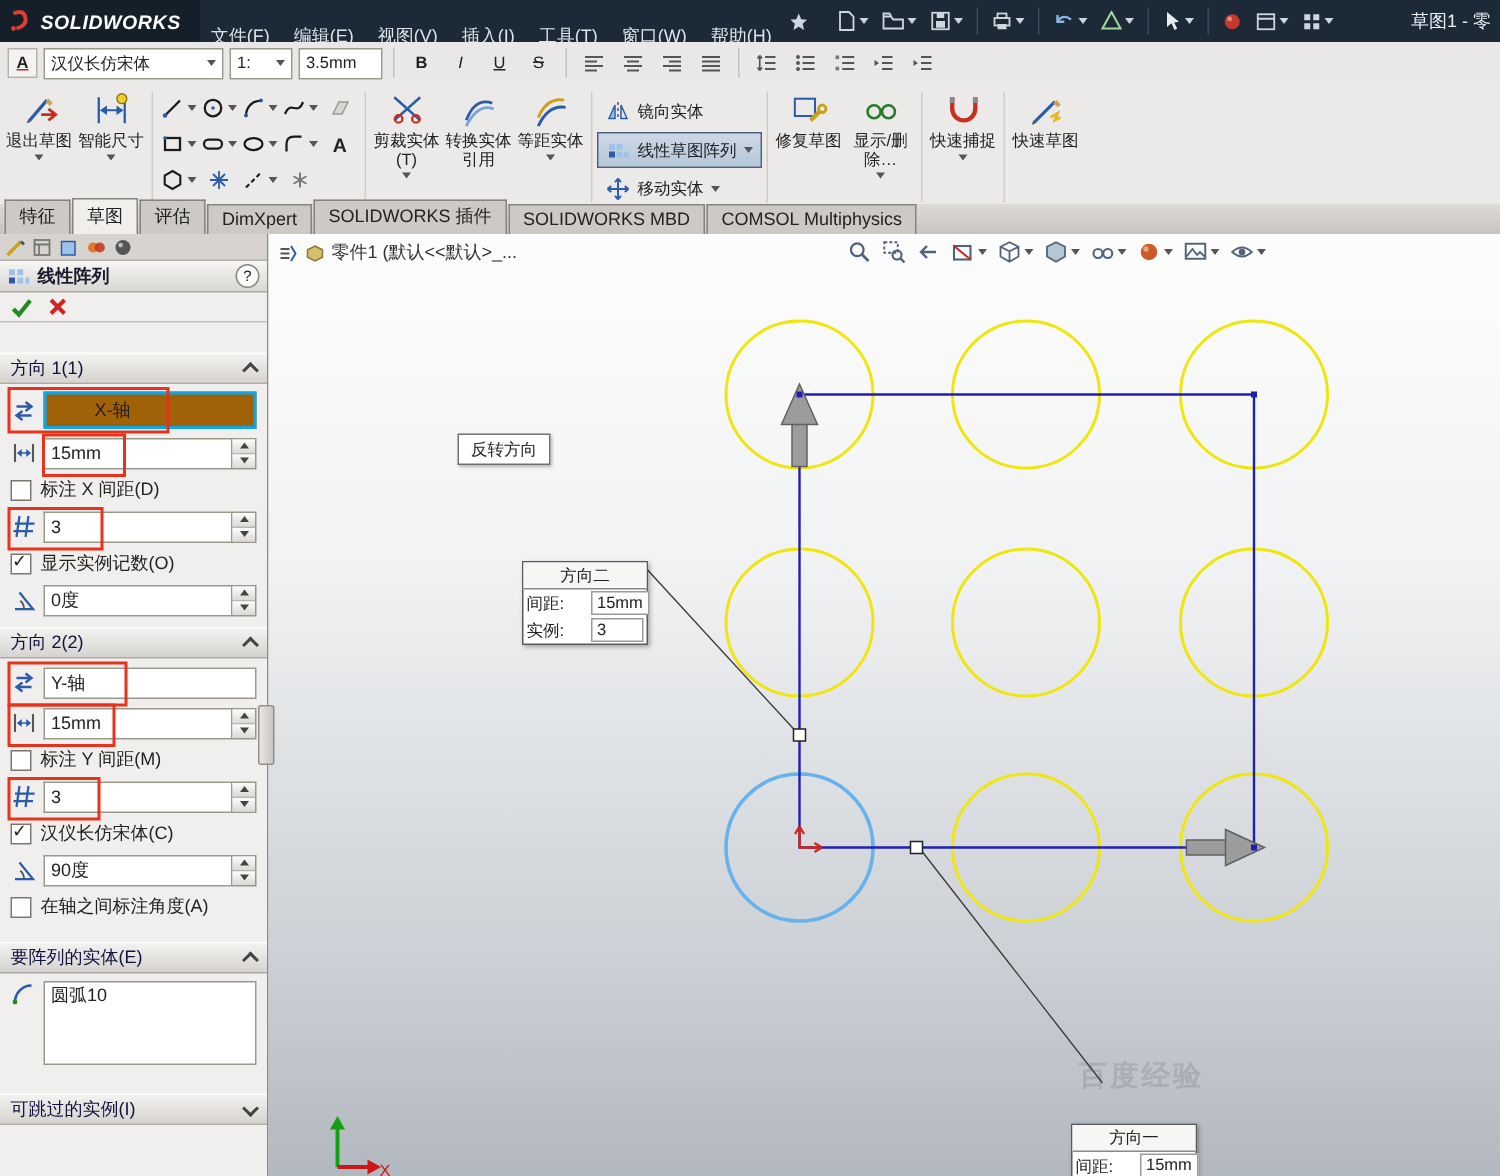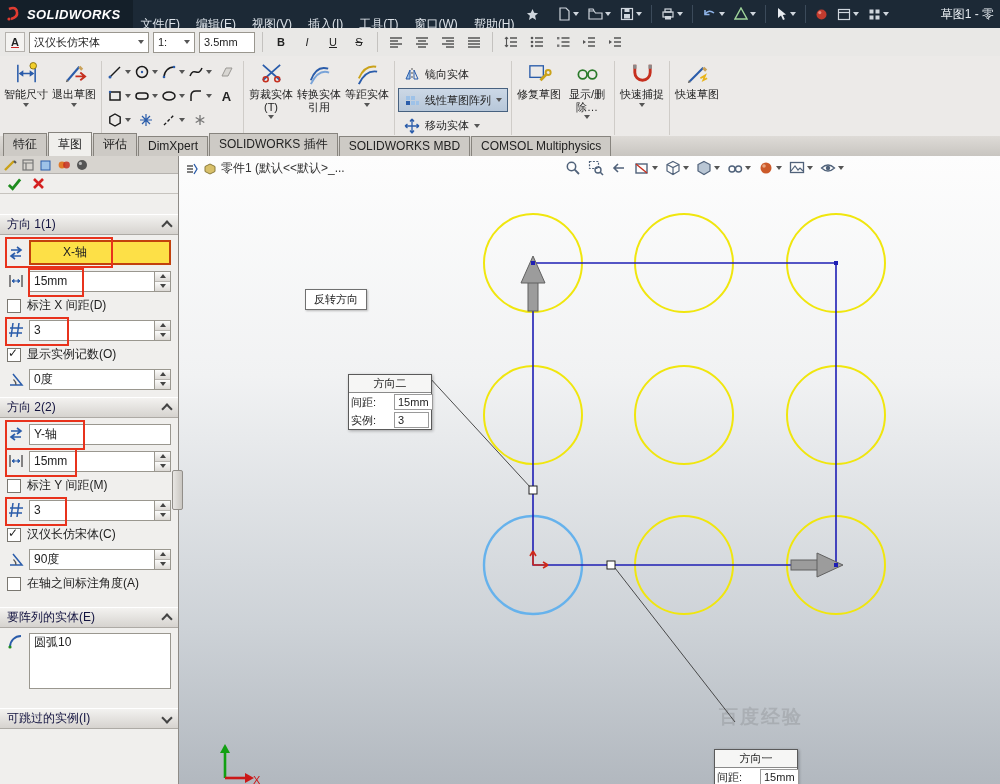--- a/index.html
+++ b/index.html
@@ -46,21 +46,21 @@
   .pm-title{font-weight:bold;color:#1a1a2e;}
   .help-btn{margin-left:auto;width:14px;height:14px;border:1px solid #8a877f;border-radius:50%;display:flex;align-items:center;justify-content:center;font-size:10px;background:#fdfdfc;}
   .pm-ok{height:19px;display:flex;align-items:center;gap:10px;padding:0 7px;border-bottom:1px solid #c6c3be;flex:none;}
   .sec-h{height:19px;display:flex;align-items:center;padding:0 7px;background:linear-gradient(#f3f2f0,#d6d3cf);border-top:1px solid #fff;border-bottom:1px solid #adaaa5;color:#12123f;flex:none;gap:36px;}
   .chev{margin-left:auto;width:6px;height:6px;border-top:2px solid #444;border-right:2px solid #444;transform:rotate(-45deg);margin-top:3px;}
   .chev.down{transform:rotate(135deg);margin-top:-2px;}
   .sec-b{padding:5px 7px 7px;display:flex;flex-direction:column;gap:5px;}
   .prow{display:flex;align-items:center;gap:4px;position:relative;min-height:22px;}
   .picon{width:18px;height:18px;flex:none;}
   .pin{flex:1;height:19px;background:#fff;border:1px solid #9a978f;display:flex;align-items:center;padding:0 4px;overflow:hidden;white-space:nowrap;}
-  .pin.sel{background:#fde047;border:2px solid #c2410c;height:21px;padding-left:32px;}
+  .pin.sel{background:#a16207;border:2px solid #0ea5e9;height:21px;padding-left:32px;}
   .spin{display:flex;flex:1;align-items:stretch;height:21px;}
   .spin .pin{border-right:none;height:auto;}
   .spinbtns{width:15px;display:flex;flex-direction:column;border:1px solid #9a978f;flex:none;}
   .spinbtns i{flex:1;display:flex;align-items:center;justify-content:center;background:linear-gradient(#fcfcfb,#dcd9d5);}
   .spinbtns i:first-child{border-bottom:1px solid #b8b5b0;}
   .sup{width:0;height:0;border-left:3px solid transparent;border-right:3px solid transparent;border-bottom:4px solid #444;}
   .sdn{width:0;height:0;border-left:3px solid transparent;border-right:3px solid transparent;border-top:4px solid #444;}
   .chk{display:flex;align-items:center;gap:6px;min-height:15px;}
   .box{width:12px;height:12px;background:#fff;border:1px solid #7a7770;position:relative;flex:none;}
   .box.checked::after{content:"✓";position:absolute;left:0;top:-3px;font-size:12px;font-weight:bold;color:#222;}
@@ -255,35 +255,35 @@
       <svg width="14" height="12" viewBox="0 0 14 12">
         <path d="M6 2 h7 M6 6 h7 M6 10 h7" stroke="#555" stroke-width="1.4"></path>
         <path d="M1 4 L4 6 L1 8 Z" fill="#555"></path>
       </svg>
     </span>
 </div>
 
 <div class="ribbon">
   <div class="bigbtn">
     <svg class="bicon" viewBox="0 0 26 26">
-        <path d="M4 4 v18 M22 4 v18" stroke="#2a5caa" stroke-width="1.6"></path>
-        <path d="M6 13 h14 M6 13 l3 -2 v4 z M20 13 l-3 -2 v4 z" stroke="#2a5caa" stroke-width="1.4" fill="#2a5caa"></path>
-        <circle cx="20" cy="5" r="3.4" fill="#f2cf2a" stroke="#8a7414"></circle>
-      </svg>
-    <span>智能尺寸</span>
-    <i class="car-d"></i>
-  </div>
-  <div class="bigbtn">
-    <svg class="bicon" viewBox="0 0 26 26">
         <path d="M6 20 L18 6" stroke="#2a5caa" stroke-width="2.2"></path>
         <path d="M18 6 l3 3" stroke="#caa25a" stroke-width="3"></path>
         <path d="M4 22 l3 -1 -2 -2 z" fill="#555"></path>
         <path d="M14 16 h9 M19 12 l5 4 -5 4" stroke="#c62f1e" stroke-width="2" fill="none"></path>
       </svg>
     <span>退出草图</span>
+    <i class="car-d"></i>
+  </div>
+  <div class="bigbtn">
+    <svg class="bicon" viewBox="0 0 26 26">
+        <path d="M4 4 v18 M22 4 v18" stroke="#2a5caa" stroke-width="1.6"></path>
+        <path d="M6 13 h14 M6 13 l3 -2 v4 z M20 13 l-3 -2 v4 z" stroke="#2a5caa" stroke-width="1.4" fill="#2a5caa"></path>
+        <circle cx="20" cy="5" r="3.4" fill="#f2cf2a" stroke="#8a7414"></circle>
+      </svg>
+    <span>智能尺寸</span>
     <i class="car-d"></i>
   </div>
   <div class="vsep"></div>
   <div class="toolcol">
     <div class="toolrow">
       <span class="cell">
           <svg width="16" height="16" viewBox="0 0 16 16">
             <line x1="3" y1="13" x2="13" y2="3" stroke="#1a1a1a" stroke-width="1.5"></line>
             <circle cx="3" cy="13" r="1.5" fill="#2a5caa"></circle>
           </svg>
@@ -489,20 +489,31 @@
       </svg>
     <svg width="14" height="14" viewBox="0 0 14 14">
         <circle cx="5" cy="7" r="3.4" fill="#e07a2a"></circle>
         <circle cx="9.5" cy="7" r="3.4" fill="#c62f1e" opacity=".85"></circle>
       </svg>
     <svg width="14" height="14" viewBox="0 0 14 14">
         <circle cx="7" cy="7" r="5" fill="#555"></circle>
         <circle cx="5.4" cy="5.4" r="1.6" fill="#bbb"></circle>
       </svg>
   </div>
+  <div class="pm-header">
+    <svg width="15" height="15" viewBox="0 0 15 15">
+        <rect x="1" y="8" width="4" height="4" fill="#2a5caa"></rect>
+        <rect x="6.5" y="8" width="4" height="4" fill="#9ec2e8"></rect>
+        <rect x="1" y="2.5" width="4" height="4" fill="#9ec2e8"></rect>
+        <rect x="6.5" y="2.5" width="4" height="4" fill="#9ec2e8"></rect>
+        <rect x="12" y="8" width="2.5" height="4" fill="#9ec2e8"></rect>
+      </svg>
+    <span class="pm-title">线性阵列</span>
+    <span class="help-btn">?</span>
+  </div>
   <div class="pm-ok">
     <svg width="15" height="14" viewBox="0 0 16 14">
         <path d="M2 8 L6 12 L14 2" fill="none" stroke="#1e8c1e" stroke-width="3"></path>
       </svg>
     <svg width="13" height="13" viewBox="0 0 13 13">
         <path d="M2 2 L11 11 M11 2 L2 11" stroke="#d42020" stroke-width="2.6"></path>
       </svg>
   </div>
 
   <div class="sec-h" style="margin-top:20px">

